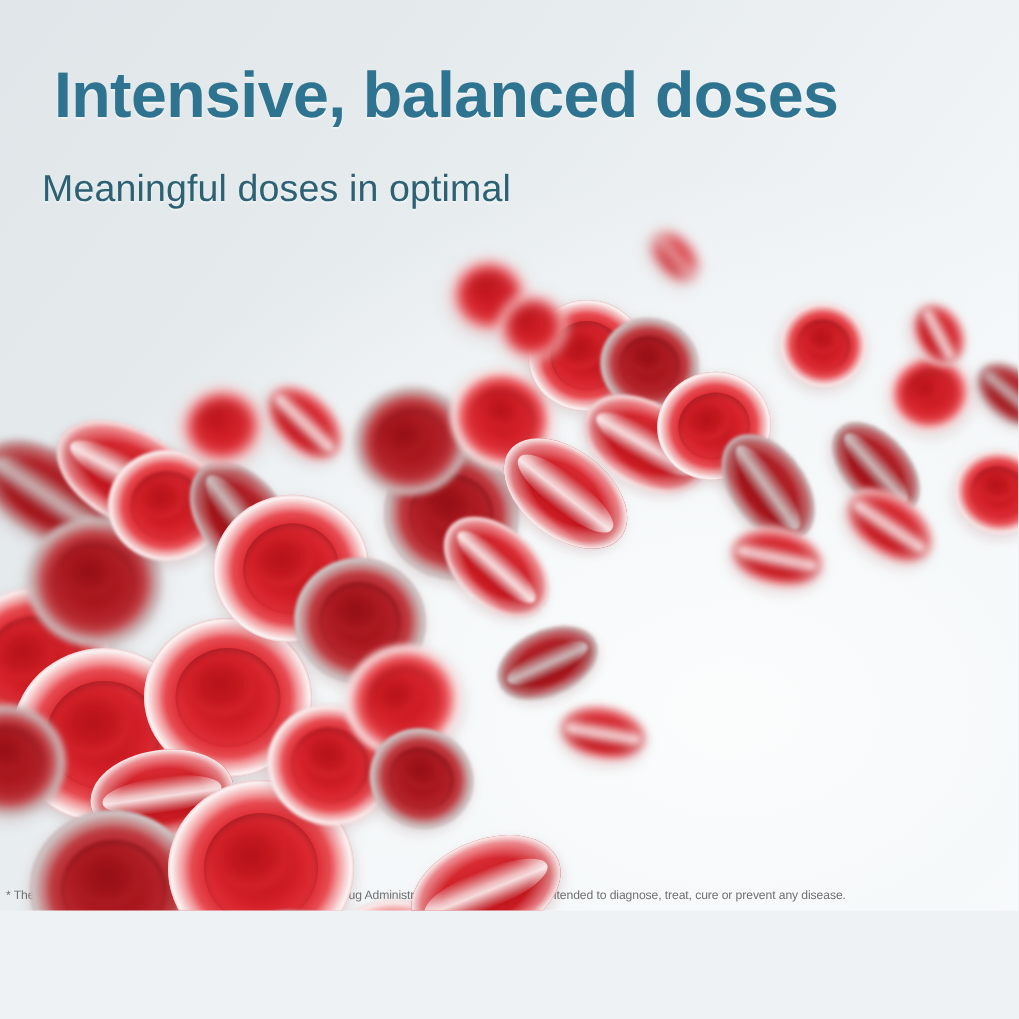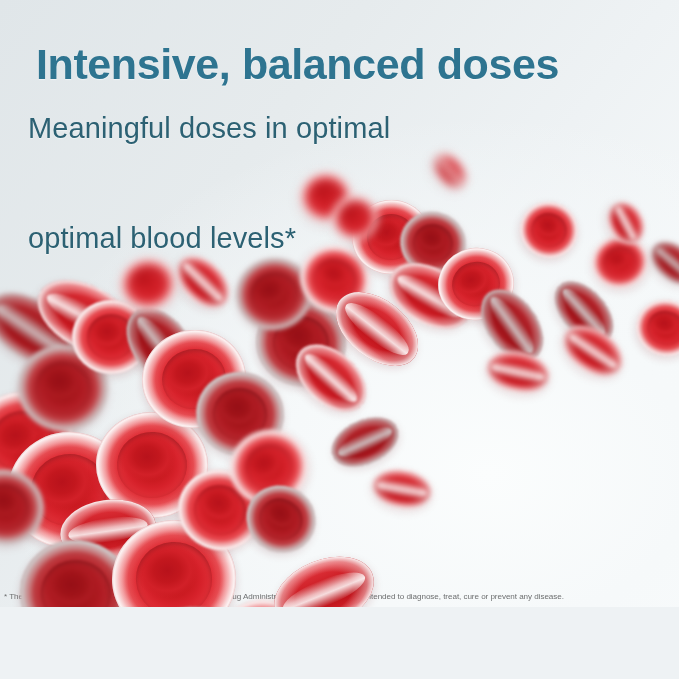--- a/index.html
+++ b/index.html
@@ -17,21 +17,21 @@
 
   
   .title{
     position:absolute;left:36px;top:40px;
     font-size:43px;font-weight:700;letter-spacing:-.4px;
     color:#2e7490;white-space:nowrap;
     text-shadow:0 1px 1px rgba(255,255,255,.55);
   }
   .sub{
     position:absolute;left:28px;
-    font-size:29px;font-weight:400;color:#2c6173;
+    font-size:25px;font-weight:400;color:#2c6173;
     white-space:nowrap;letter-spacing:.1px;
     text-shadow:0 1px 1px rgba(255,255,255,.5);
   }
   .sub.l1{top:112px;}
   .sub.l2{top:168px;}
   .sub.l3{top:222px;}
 
   .footnote{
     position:absolute;left:4px;right:4px;bottom:6px;
     font-size:8.1px;color:#6d6f70;letter-spacing:-.06px;
@@ -154,17 +154,16 @@
       <div class="rbc edge b2" style="left: 60px; top: 640px; width: 84px; height: 54px; transform: rotate(-14deg); z-index: 53;"></div>
       <div class="rbc edge b2 dark" style="left: 300px; top: 636px; width: 74px; height: 48px; transform: rotate(18deg); z-index: 54;"></div>
       <div class="rbc b2 dark" style="left: -34px; top: 470px; width: 78px; height: 74px; transform: rotate(20deg); z-index: 55;"></div>
       <div class="rbc edge b2" style="left: 172px; top: 262px; width: 62px; height: 40px; transform: rotate(44deg); z-index: 56;"></div>
       <div class="rbc b3 dark" style="left: 120px; top: 258px; width: 56px; height: 52px; transform: rotate(-6deg); z-index: 57;"></div>
     </div>
 
   <div class="title">Intensive, balanced doses</div>
 
   <div class="sub l1">Meaningful doses in optimal</div>
-  <div class="sub l3">optimal blood levels*</div>
 
   <div class="footnote">* These statements have not been evaluated by the Food and Drug Administration. This product is not intended to diagnose, treat, cure or prevent any disease.</div>
 
 </div>
 
 </body></html>

